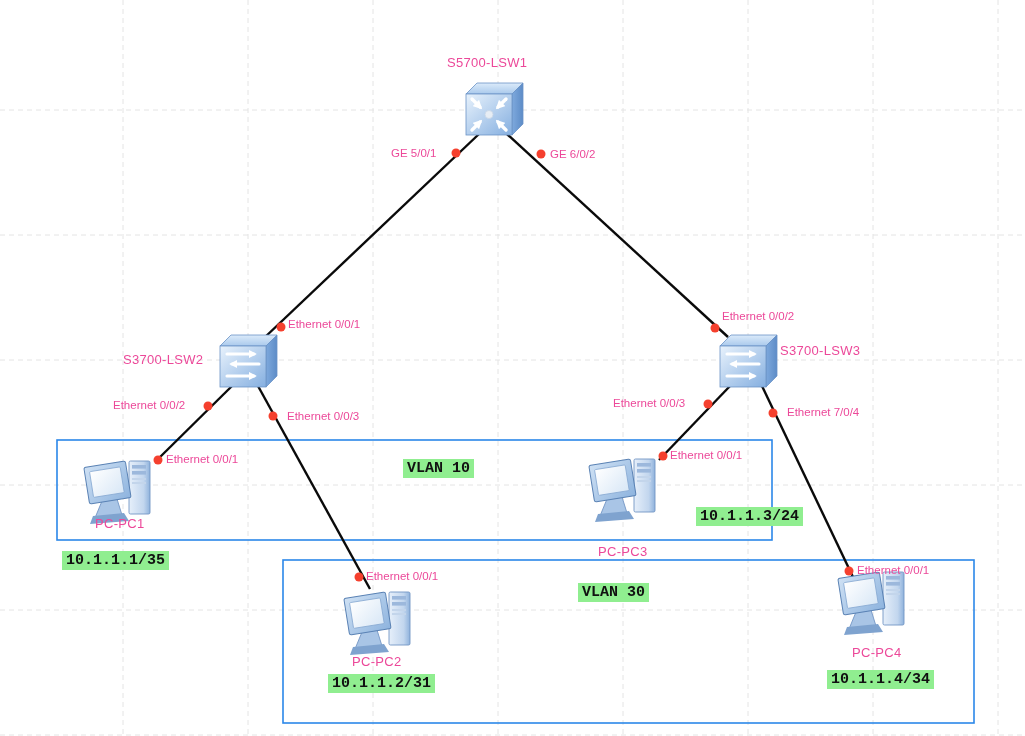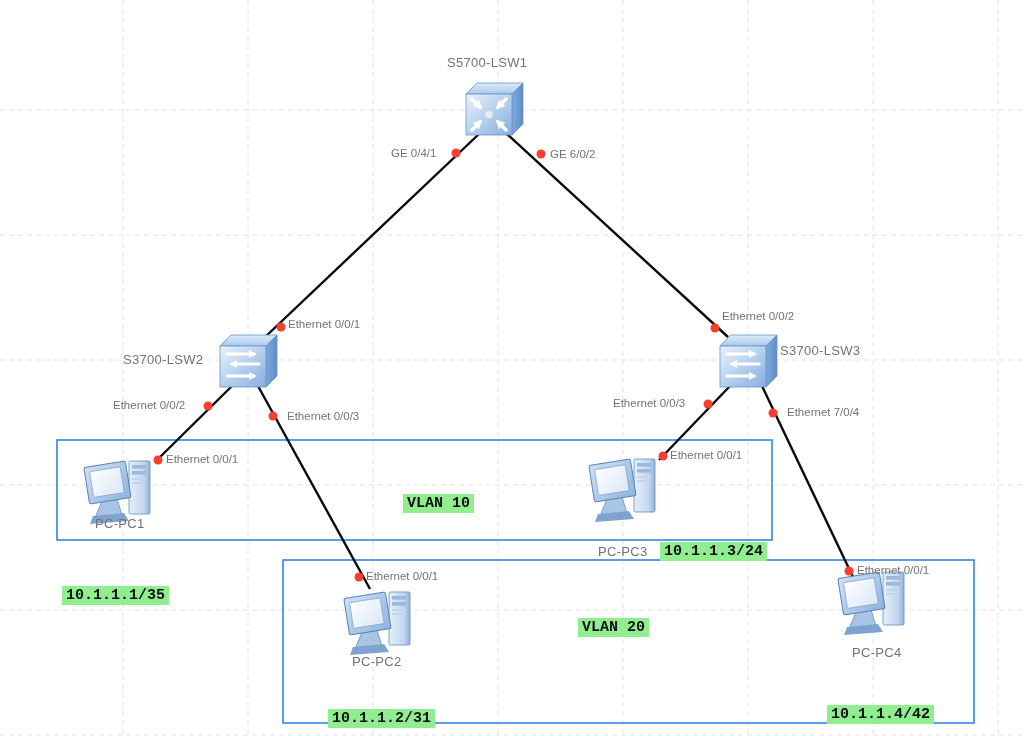--- a/index.html
+++ b/index.html
@@ -4,29 +4,28 @@
 <style>
   html,body{margin:0;padding:0;background:#fff;}
   .canvas{
     position:relative;
     width:1025px;height:736px;
     background:#fff;
     overflow:hidden;
     font-family:"Liberation Sans",sans-serif;
   }
   .canvas svg{position:absolute;left:0;top:0;}
-  .lbl{position:absolute;white-space:nowrap;color:#737373;}
+  .lbl{position:absolute;white-space:nowrap;color:#ec4899;}
   .dev-name{font-size:13px;letter-spacing:.3px;}
   .port-name{font-size:11.5px;}
   .anno{
     font-family:"Liberation Mono","DejaVu Sans Mono",monospace;
     font-weight:bold;font-size:15px;
     background:#90ee90;color:#111;
     padding:1px 4px;
-    margin-top:35px;
   }
 </style>
 </head>
 <body>
 
 <div class="canvas">
 
 <svg width="1025" height="736" viewBox="0 0 1025 736">
   <defs>
     <marker id="aw" viewBox="0 0 10 10" refX="6.5" refY="5" markerWidth="2.6" markerHeight="2.6" orient="auto">
@@ -184,33 +183,33 @@
 </svg>
 
   <div class="lbl dev-name" style="left:447px;top:55px">S5700-LSW1</div>
   <div class="lbl dev-name" style="left:123px;top:352px">S3700-LSW2</div>
   <div class="lbl dev-name" style="left:780px;top:343px">S3700-LSW3</div>
   <div class="lbl dev-name" style="left:95px;top:516px">PC-PC1</div>
   <div class="lbl dev-name" style="left:352px;top:654px">PC-PC2</div>
   <div class="lbl dev-name" style="left:598px;top:544px">PC-PC3</div>
   <div class="lbl dev-name" style="left:852px;top:645px">PC-PC4</div>
 
-  <div class="lbl port-name" style="left:391px;top:147px">GE 0/4/1</div>
+  <div class="lbl port-name" style="left:391px;top:147px">GE 5/0/1</div>
   <div class="lbl port-name" style="left:550px;top:148px">GE 6/0/2</div>
   <div class="lbl port-name" style="left:288px;top:318px">Ethernet 0/0/1</div>
   <div class="lbl port-name" style="left:113px;top:399px">Ethernet 0/0/2</div>
   <div class="lbl port-name" style="left:287px;top:410px">Ethernet 0/0/3</div>
   <div class="lbl port-name" style="left:722px;top:310px">Ethernet 0/0/2</div>
   <div class="lbl port-name" style="left:613px;top:397px">Ethernet 0/0/3</div>
   <div class="lbl port-name" style="left:787px;top:406px">Ethernet 7/0/4</div>
   <div class="lbl port-name" style="left:166px;top:453px">Ethernet 0/0/1</div>
   <div class="lbl port-name" style="left:366px;top:570px">Ethernet 0/0/1</div>
   <div class="lbl port-name" style="left:670px;top:449px">Ethernet 0/0/1</div>
   <div class="lbl port-name" style="left:857px;top:564px">Ethernet 0/0/1</div>
 
   <div class="lbl anno" style="left:403px;top:459px">VLAN 10</div>
-  <div class="lbl anno" style="left:578px;top:583px">VLAN 20</div>
+  <div class="lbl anno" style="left:578px;top:583px">VLAN 30</div>
   <div class="lbl anno" style="left:62px;top:551px">10.1.1.1/35</div>
   <div class="lbl anno" style="left:328px;top:674px">10.1.1.2/31</div>
-  <div class="lbl anno" style="left:660px;top:507px">10.1.1.3/24</div>
-  <div class="lbl anno" style="left:827px;top:670px">10.1.1.4/42</div>
+  <div class="lbl anno" style="left:696px;top:507px">10.1.1.3/24</div>
+  <div class="lbl anno" style="left:827px;top:670px">10.1.1.4/34</div>
 
 </div>
 
 </body></html>

